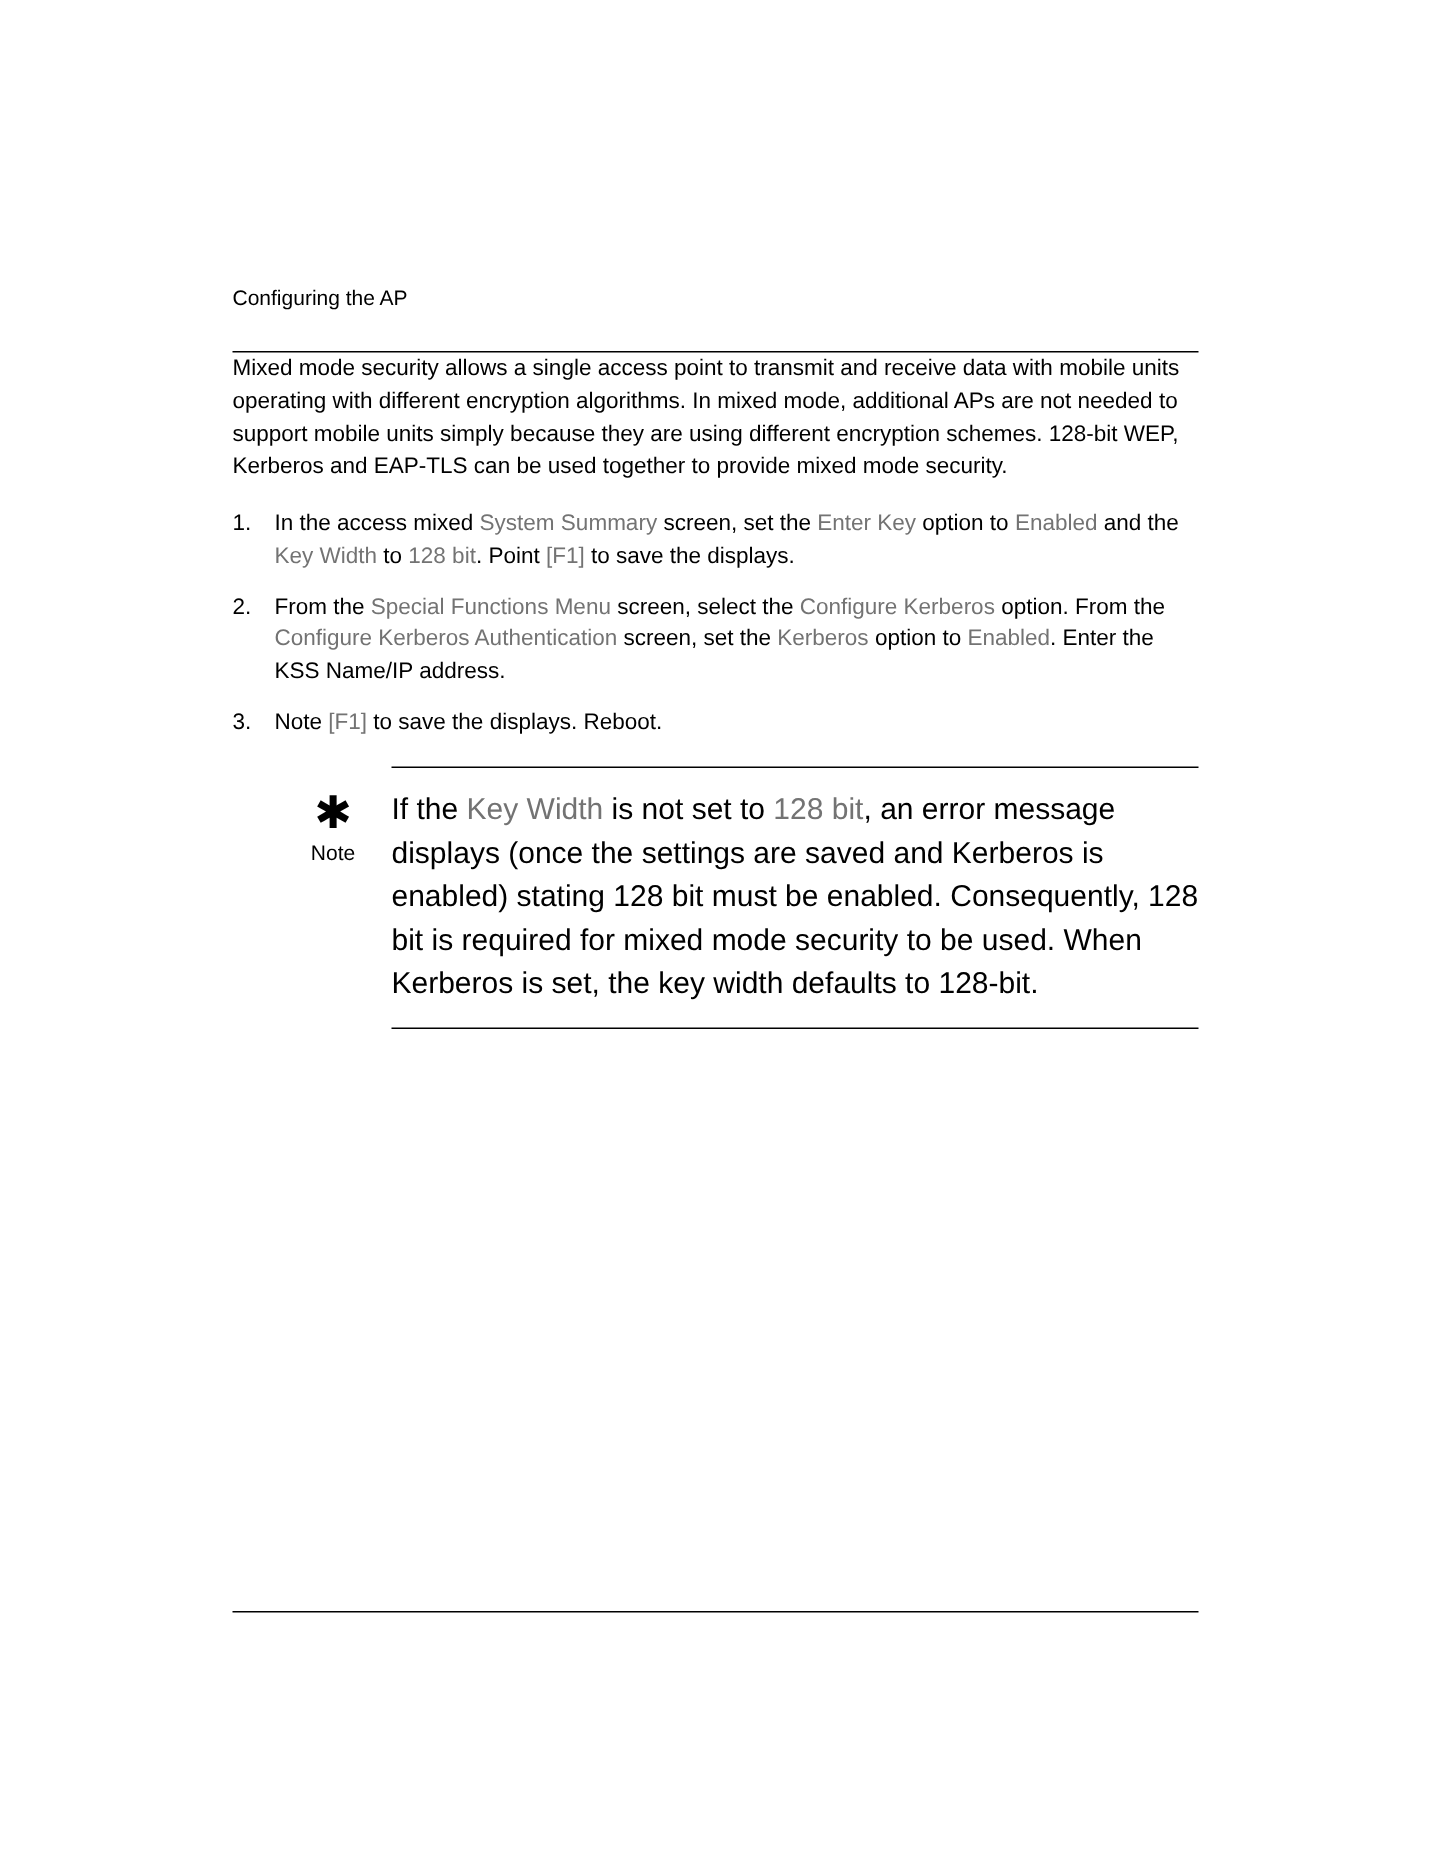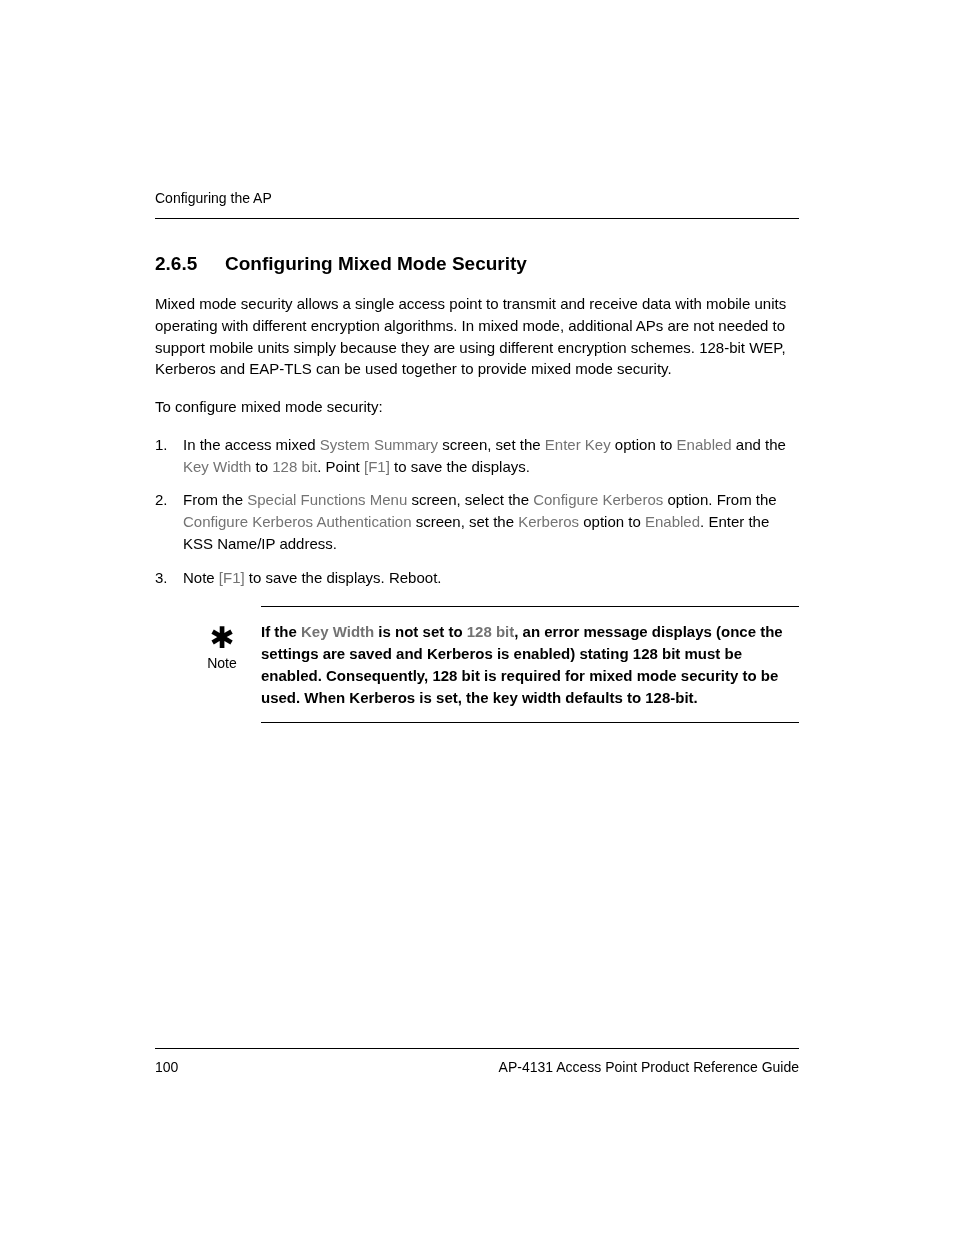--- a/index.html
+++ b/index.html
@@ -9,21 +9,21 @@
       height: 1235px;
       background: #fff;
       color: #000;
       position: relative;
     }
     .page-wrap {
       padding: 190px 155px 0 155px;
     }
     .running-header {
       font-size: 14px;
-      margin-bottom: 12px;
+      margin-bottom: 28px;
     }
     hr.rule {
       border: none;
       border-top: 1.5px solid #000;
       margin: 0;
     }
     hr.thin-rule {
       border: none;
       border-top: 1px solid #000;
       margin: 0;
@@ -86,24 +86,23 @@
     }
     .note-icon-col .glyph {
       font-size: 30px;
       line-height: 1;
     }
     .note-icon-col .note-label {
       font-size: 14px;
       margin-top: 2px;
     }
     .note-text {
-      font-size: 15px;
+      font-size: 20px;
       line-height: 1.45;
       flex: 1;
-      font-weight: bold;
     }
     .note-area { margin-left: 0; }
     .footer {
       position: absolute;
       left: 155px;
       right: 155px;
       bottom: 160px;
     }
     .footer-row {
       display: flex;
@@ -113,30 +112,25 @@
     }
   </style>
 </head>
 <body>
 
 <div class="page-wrap">
 
   <div class="running-header">Configuring the AP</div>
   <hr class="rule">
 
-  <div class="section-head-row">
-    <div class="section-num">2.6.5</div>
-    <div class="section-title">Configuring Mixed Mode Security</div>
-  </div>
 
   <div class="body-col">
 
     <p class="body">Mixed mode security allows a single access point to transmit and receive data with mobile units operating with different encryption algorithms. In mixed mode, additional APs are not needed to support mobile units simply because they are using different encryption schemes. 128-bit WEP, Kerberos and EAP-TLS can be used together to provide mixed mode security.</p>
 
-    <p class="body">To configure mixed mode security:</p>
 
     <ol class="steps">
       <li>
         <span>In the access mixed </span><span class="term">System Summary</span><span> screen, set the </span><span class="term">Enter Key</span><span> option to </span><span class="term">Enabled</span><span> and the </span><span class="term">Key Width</span><span> to </span><span class="term">128 bit</span><span>. Point </span><span class="term">[F1]</span><span> to save the displays.</span>
       </li>
       <li>
         <span>From the </span><span class="term">Special Functions Menu</span><span> screen, select the </span><span class="term">Configure Kerberos</span><span> option. From the </span><span class="term">Configure Kerberos Authentication</span><span> screen, set the </span><span class="term">Kerberos</span><span> option to </span><span class="term">Enabled</span><span>. Enter the KSS Name/IP address.</span>
       </li>
       <li>
         <span>Note </span><span class="term">[F1]</span><span> to save the displays. Reboot.</span>
@@ -159,17 +153,13 @@
     </div>
     <div style="margin-left:106px;">
         <hr class="thin-rule">
       </div>
   </div>
 
 </div>
 
 <div class="footer">
   <hr class="rule">
-  <div class="footer-row">
-    <span>100</span>
-    <span>AP-4131 Access Point Product Reference Guide</span>
-  </div>
 </div>
 
 </body></html>

